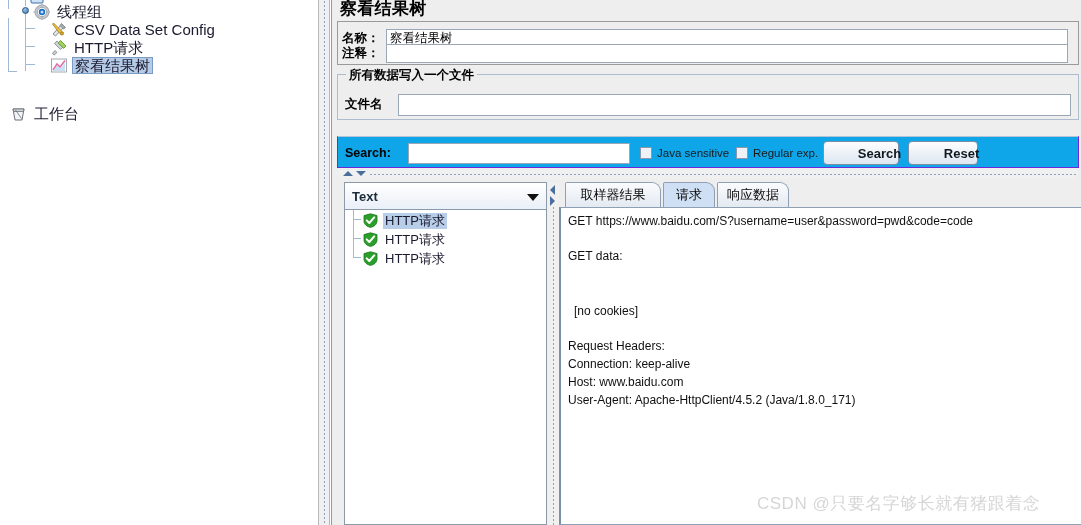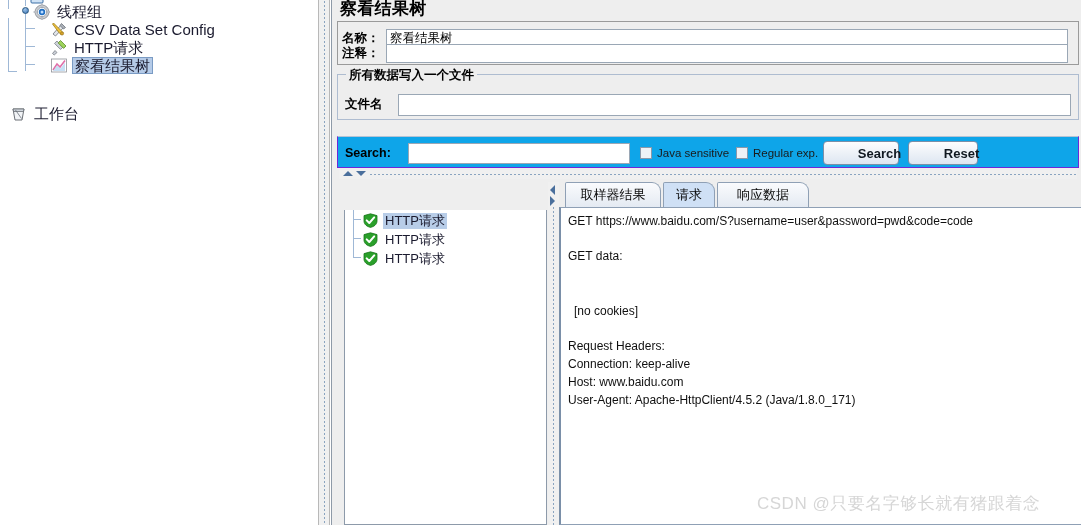--- a/index.html
+++ b/index.html
@@ -492,20 +492,24 @@
       <div class="jbtn" style="left:485px; top:4px; width:76px;">Search</div>
       <div class="jbtn" style="left:570px; top:4px; width:70px;">Reset</div>
     </div>
 
     <div id="split-h">
       <div class="tri tri-up" style="left:4px; top:1px;"></div>
       <div class="tri tri-dn" style="left:17px; top:1px;"></div>
       <div class="dotrow"></div>
     </div>
 
+    <div id="type-combo">
+      <div id="type-combo-text">Text</div>
+      <div id="combo-arrow"></div>
+    </div>
 
     <div id="results-list">
       <div class="tline" style="left:8px; top:0px; width:1px; height:48px; background:#9fb8d6;"></div>
       <div class="tline" style="left:8px; top:9px; width:8px; height:1px; background:#9fb8d6;"></div>
       <div class="tline" style="left:8px; top:28px; width:8px; height:1px; background:#9fb8d6;"></div>
       <div class="tline" style="left:8px; top:47px; width:8px; height:1px; background:#9fb8d6;"></div>
 
       <div class="res-row" style="top:1px;">
         <span class="ok-icon">
           <svg width="15" height="15" viewBox="0 0 15 15">
@@ -539,21 +543,21 @@
 
     <div id="split-v-mid">
       <div class="tri tri-lf" style="left:2px; top:3px;"></div>
       <div class="tri tri-rt" style="left:2px; top:14px;"></div>
       <div class="dotcol2"></div>
     </div>
 
     <div id="tab-area">
       <div class="tab" style="left:6px; width:96px;">取样器结果</div>
       <div class="tab active" style="left:104px; width:52px;">请求</div>
-      <div class="tab" style="left:158px; width:92px;">响应数据</div>
+      <div class="tab" style="left:158px; width:72px;">响应数据</div>
 
       <div id="tab-content">
         <div class="body-line" style="top:6px;">GET https://www.baidu.com/S?username=user&amp;password=pwd&amp;code=code</div>
         <div class="body-line" style="top:21px;"></div>
         <div class="body-line" style="top:41px;">GET data:</div>
         <div class="body-line" style="top:57px;"></div>
         <div class="body-line" style="top:73px;"></div>
         <div class="body-line" style="top:96px;margin-left:6px;">[no cookies]</div>
         <div class="body-line" style="top:112px;"></div>
         <div class="body-line" style="top:131px;">Request Headers:</div>

